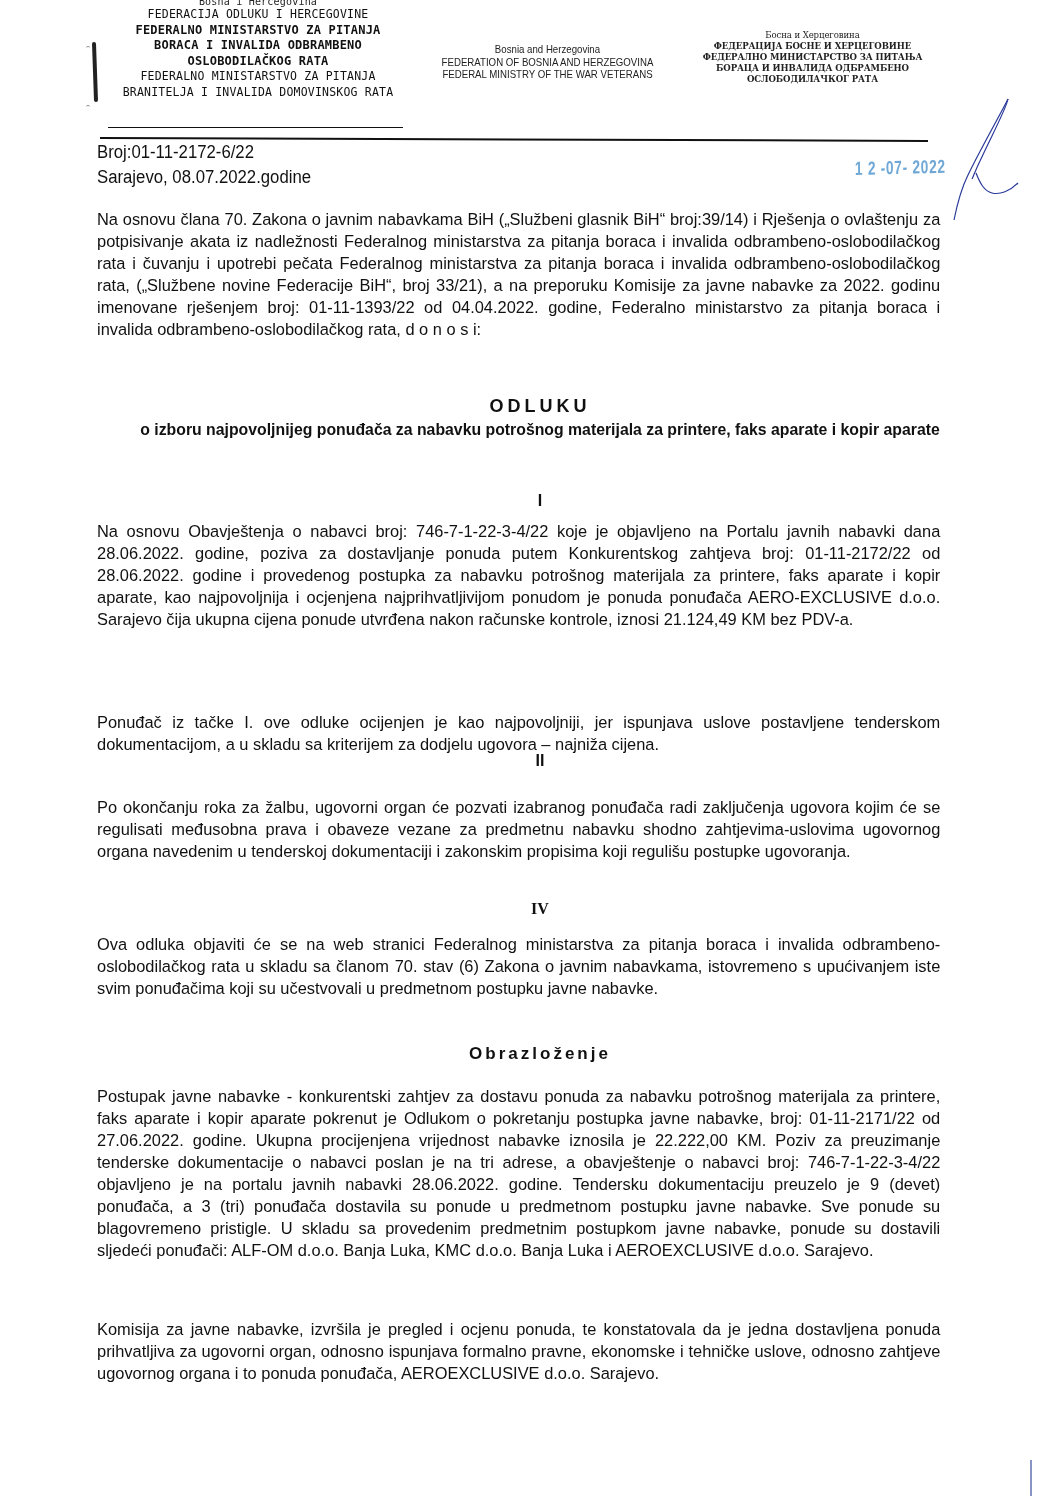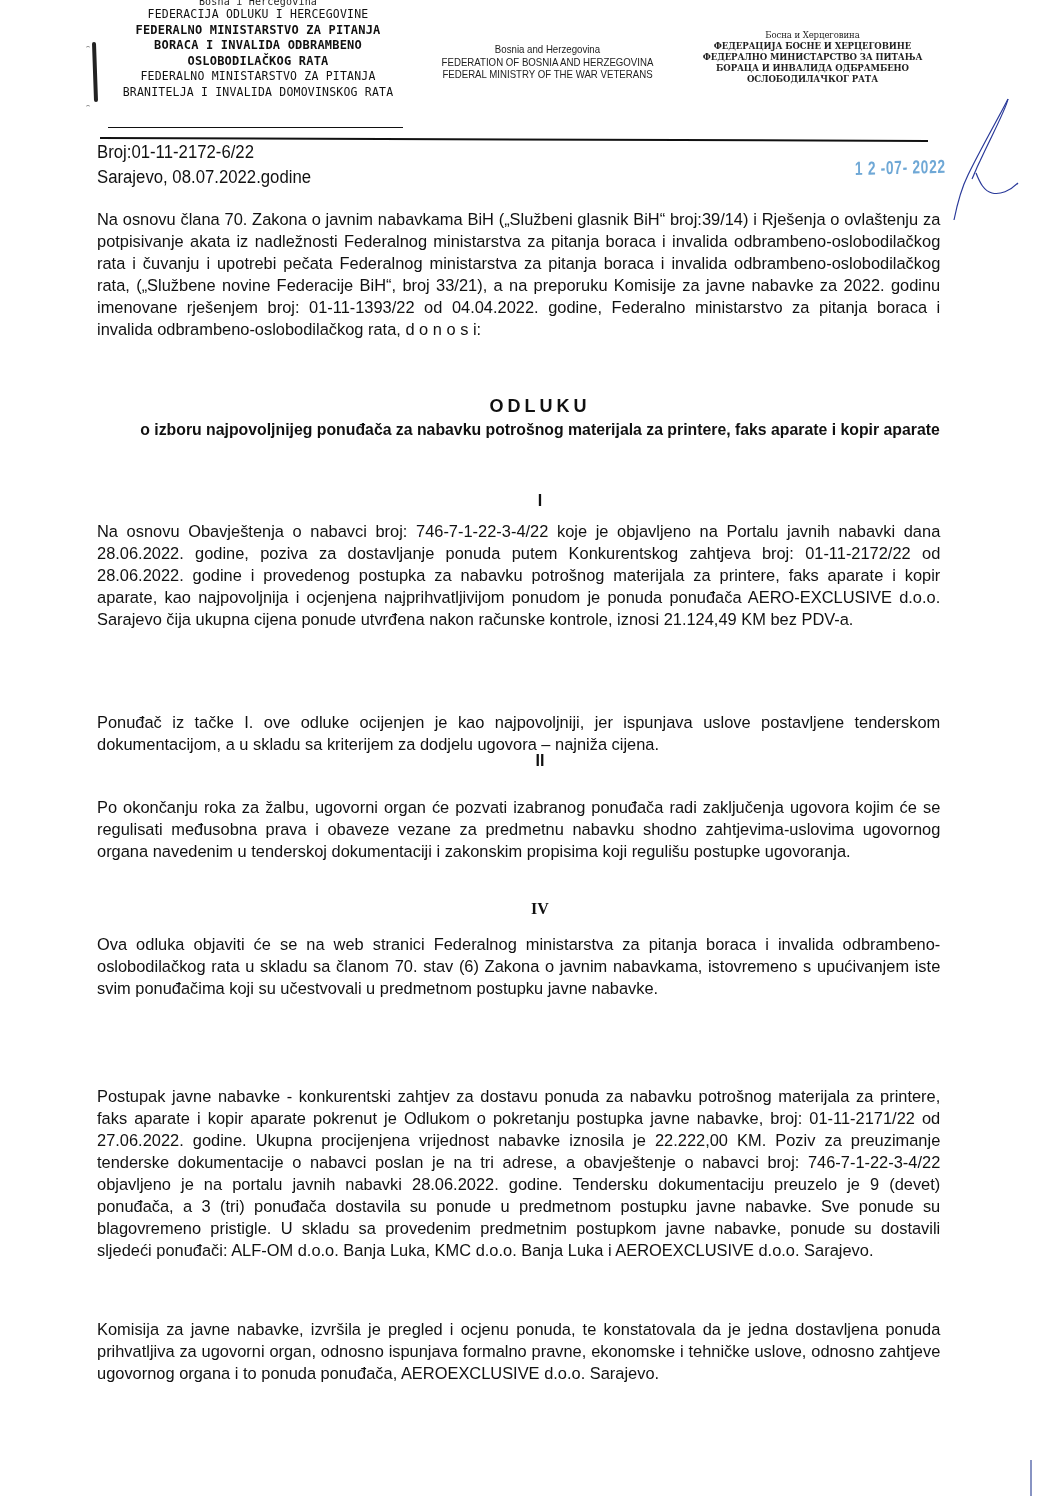--- a/index.html
+++ b/index.html
@@ -116,20 +116,21 @@
 
   <div class="body-text" style="top:796px;">
     <p>Po okončanju roka za žalbu, ugovorni organ će pozvati izabranog ponuđača radi zaključenja ugovora kojim će se regulisati međusobna prava i obaveze vezane za predmetnu nabavku shodno zahtjevima-uslovima ugovornog organa navedenim u tenderskoj dokumentaciji i zakonskim propisima koji regulišu postupke ugovoranja.</p>
   </div>
 
   <div class="center sect" style="top:900px;font-family:Liberation Serif, serif;">IV</div>
   <div class="body-text" style="top:933px;">
     <p>Ova odluka objaviti će se na web stranici Federalnog ministarstva za pitanja boraca i invalida odbrambeno-oslobodilačkog rata u skladu sa članom 70. stav (6) Zakona o javnim nabavkama, istovremeno s upućivanjem iste svim ponuđačima koji su učestvovali u predmetnom postupku javne nabavke.</p>
   </div>
 
+  <div class="center obr" style="top:1044px;">Obrazloženje</div>
   <div class="body-text" style="top:1085px;">
     <p>Postupak javne nabavke - konkurentski zahtjev za dostavu ponuda za nabavku potrošnog materijala za printere, faks aparate i kopir aparate pokrenut je Odlukom o pokretanju postupka javne nabavke, broj: 01-11-2171/22 od 27.06.2022. godine. Ukupna procijenjena vrijednost nabavke iznosila je 22.222,00 KM. Poziv za preuzimanje tenderske dokumentacije o nabavci poslan je na tri adrese, a obavještenje o nabavci broj: 746-7-1-22-3-4/22 objavljeno je na portalu javnih nabavki 28.06.2022. godine. Tendersku dokumentaciju preuzelo je 9 (devet) ponuđača, a 3 (tri) ponuđača dostavila su ponude u predmetnom postupku javne nabavke. Sve ponude su blagovremeno pristigle. U skladu sa provedenim predmetnim postupkom javne nabavke, ponude su dostavili sljedeći ponuđači: ALF-OM d.o.o. Banja Luka, KMC d.o.o. Banja Luka i AEROEXCLUSIVE d.o.o. Sarajevo.</p>
   </div>
   <div class="body-text" style="top:1318px;">
     <p>Komisija za javne nabavke, izvršila je pregled i ocjenu ponuda, te konstatovala da je jedna dostavljena ponuda prihvatljiva za ugovorni organ, odnosno ispunjava formalno pravne, ekonomske i tehničke uslove, odnosno zahtjeve ugovornog organa i to ponuda ponuđača, AEROEXCLUSIVE d.o.o. Sarajevo.</p>
   </div>
 
   <div class="edge-mark"></div>
 </div>
 

